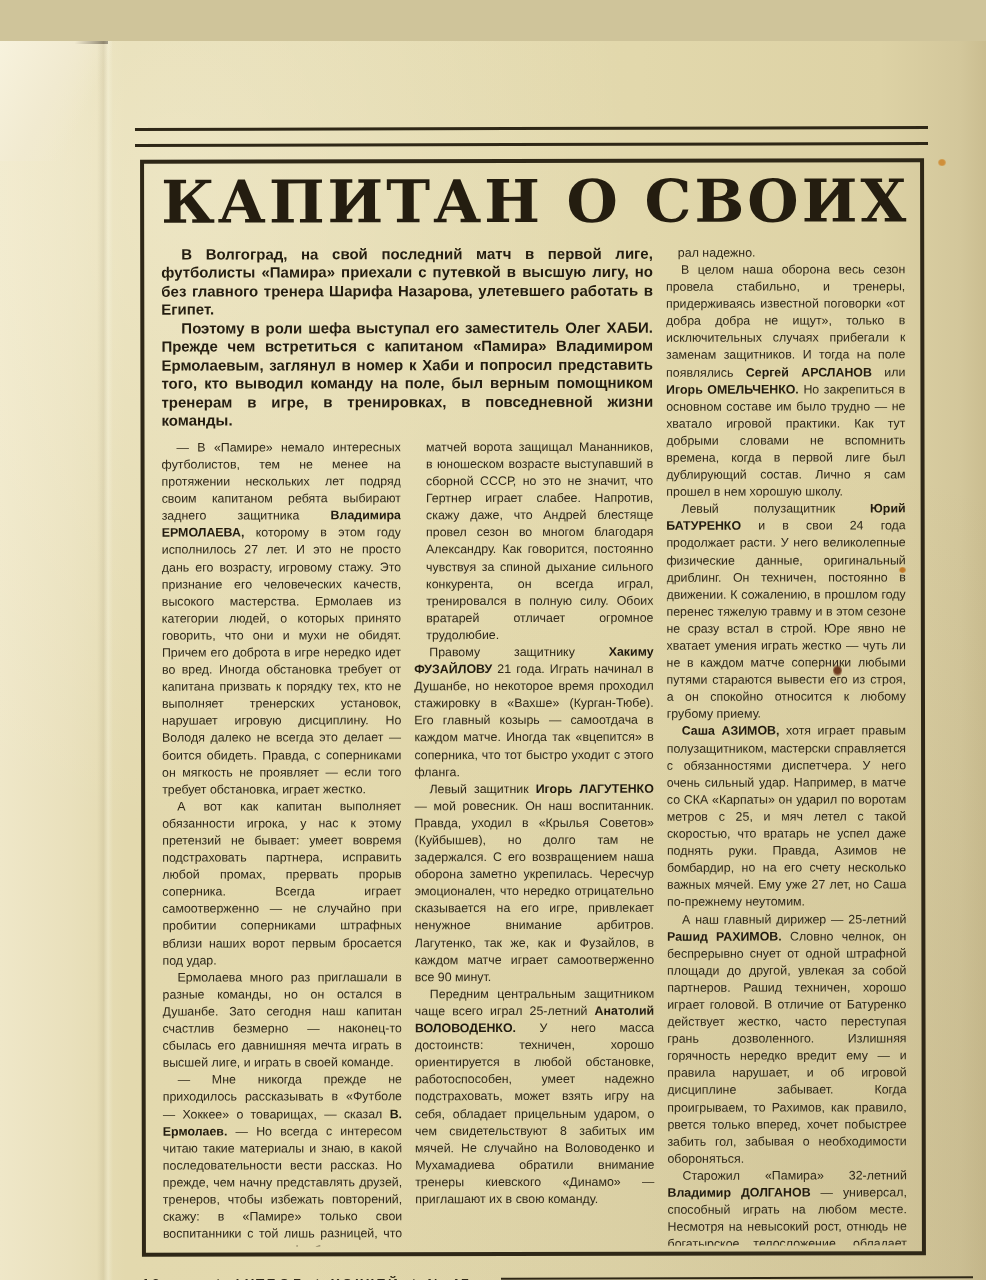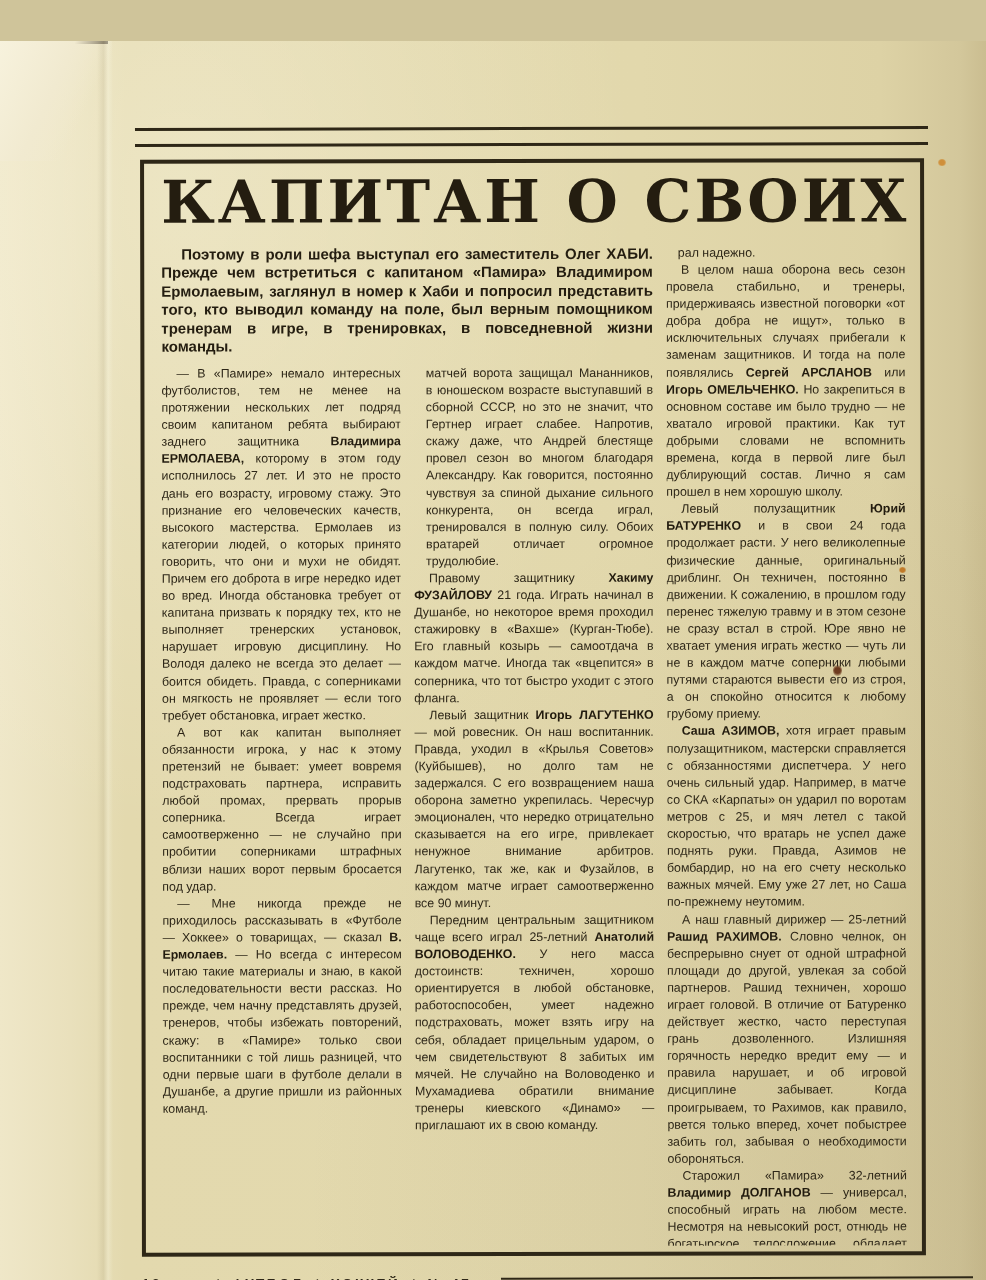--- a/index.html
+++ b/index.html
@@ -101,25 +101,27 @@
   <div class="stain1"></div>
   <div class="stain2"></div>
   <div class="stain3"></div>
 
   <div class="toprule"></div>
 
   <div class="article-box">
     <div class="content">
       <h1 class="headline">КАПИТАН О СВОИХ</h1>
       <div class="lead">
+          <p><span>В Волгоград, на свой последний матч в первой лиге, футболисты «Памира» приехали с путевкой в высшую лигу, но без главного тренера Шарифа Назарова, улетевшего работать в Египет.</span></p>
           <p><span>Поэтому в роли шефа выступал его заместитель Олег ХАБИ. Прежде чем встретиться с капитаном «Памира» Владимиром Ермолаевым, заглянул в номер к Хаби и попросил представить того, кто выводил команду на поле, был верным помощником тренерам в игре, в тренировках, в повседневной жизни команды.</span></p>
         </div>
       <div class="bodycol col1">
           <p><span>— В «Памире» немало интересных футболистов, тем не менее на протяжении нескольких лет подряд своим капитаном ребята выбирают заднего защитника </span><b>Владимира ЕРМОЛАЕВА,</b><span> которому в этом году исполнилось 27 лет. И это не просто дань его возрасту, игровому стажу. Это признание его человеческих качеств, высокого мастерства. Ермолаев из категории людей, о которых принято говорить, что они и мухи не обидят. Причем его доброта в игре нередко идет во вред. Иногда обстановка требует от капитана призвать к порядку тех, кто не выполняет тренерских установок, нарушает игровую дисциплину. Но Володя далеко не всегда это делает — боится обидеть. Правда, с соперниками он мягкость не проявляет — если того требует обстановка, играет жестко.</span></p>
           <p><span>А вот как капитан выполняет обязанности игрока, у нас к этому претензий не бывает: умеет вовремя подстраховать партнера, исправить любой промах, прервать прорыв соперника. Всегда играет самоотверженно — не случайно при пробитии соперниками штрафных вблизи наших ворот первым бросается под удар.</span></p>
+          <p><span>Ермолаева много раз приглашали в разные команды, но он остался в Душанбе. Зато сегодня наш капитан счастлив безмерно — наконец-то сбылась его давнишняя мечта играть в высшей лиге, и играть в своей команде.</span></p>
           <p><span>— Мне никогда прежде не приходилось рассказывать в «Футболе — Хоккее» о товарищах, — сказал </span><b>В. Ермолаев.</b><span> — Но всегда с интересом читаю такие материалы и знаю, в какой последовательности вести рассказ. Но прежде, чем начну представлять друзей, тренеров, чтобы избежать повторений, скажу: в «Памире» только свои воспитанники с той лишь разницей, что одни первые шаги в футболе делали в Душанбе, а другие пришли из районных команд.</span></p>
         </div>
       <div class="bodycol col2">
           <p class="flush"><span>матчей ворота защищал Мананников, в юношеском возрасте выступавший в сборной СССР, но это не значит, что Гертнер играет слабее. Напротив, скажу даже, что Андрей блестяще провел сезон во многом благодаря Александру. Как говорится, постоянно чувствуя за спиной дыхание сильного конкурента, он всегда играл, тренировался в полную силу. Обоих вратарей отличает огромное трудолюбие.</span></p>
           <p><span>Правому защитнику </span><b>Хакиму ФУЗАЙЛОВУ</b><span> 21 года. Играть начинал в Душанбе, но некоторое время проходил стажировку в «Вахше» (Курган-Тюбе). Его главный козырь — самоотдача в каждом матче. Иногда так «вцепится» в соперника, что тот быстро уходит с этого фланга.</span></p>
           <p><span>Левый защитник </span><b>Игорь ЛАГУТЕНКО</b><span> — мой ровесник. Он наш воспитанник. Правда, уходил в «Крылья Советов» (Куйбышев), но долго там не задержался. С его возвращением наша оборона заметно укрепилась. Чересчур эмоционален, что нередко отрицательно сказывается на его игре, привлекает ненужное внимание арбитров. Лагутенко, так же, как и Фузайлов, в каждом матче играет самоотверженно все 90 минут.</span></p>
           <p><span>Передним центральным защитником чаще всего играл 25-летний </span><b>Анатолий ВОЛОВОДЕНКО.</b><span> У него масса достоинств: техничен, хорошо ориентируется в любой обстановке, работоспособен, умеет надежно подстраховать, может взять игру на себя, обладает прицельным ударом, о чем свидетельствуют 8 забитых им мячей. Не случайно на Воловоденко и Мухамадиева обратили внимание тренеры киевского «Динамо» — приглашают их в свою команду.</span></p>
         </div>
       <div class="bodycol col3">
           <p class="flush"><span>рал надежно.</span></p>

